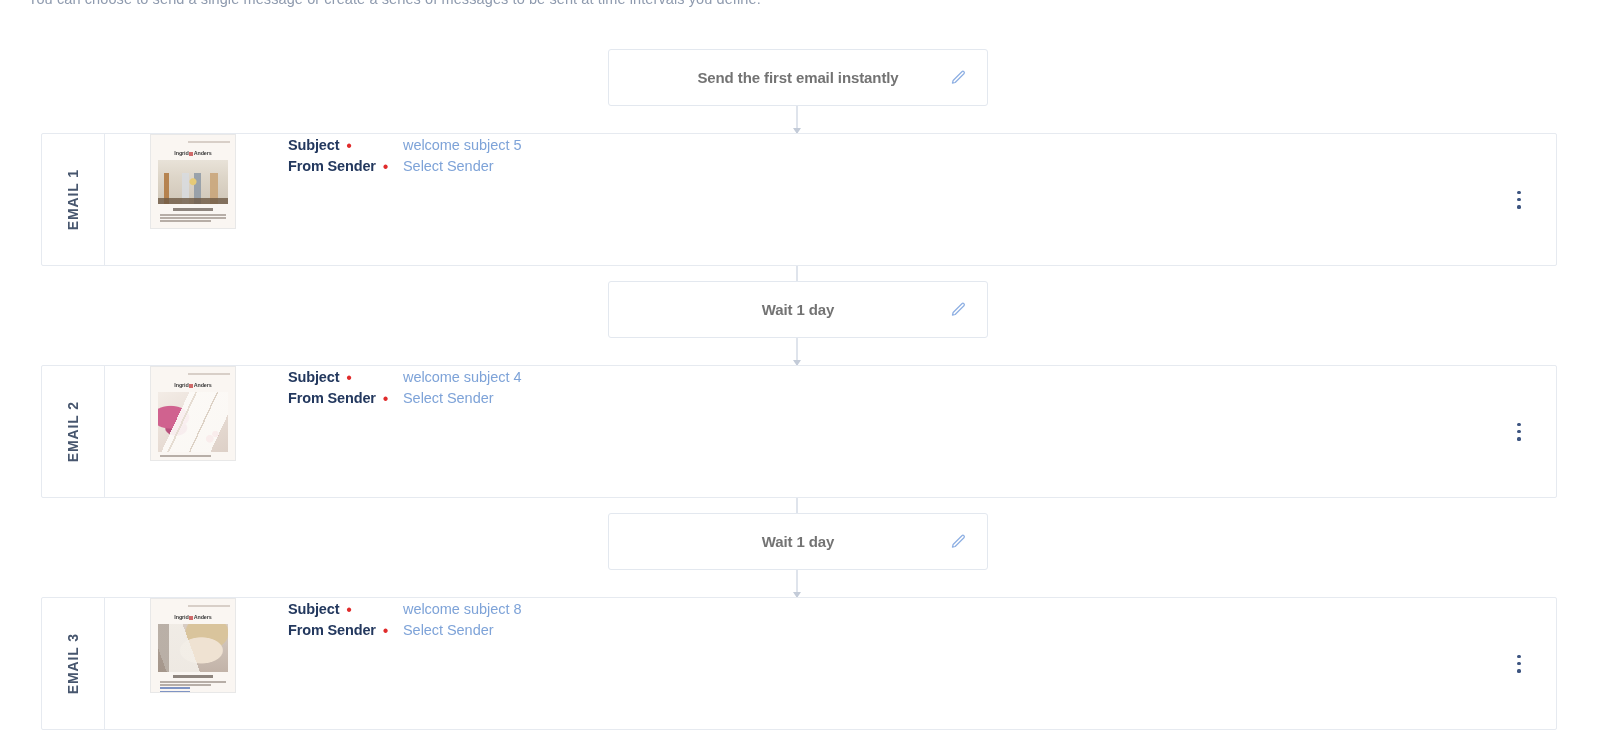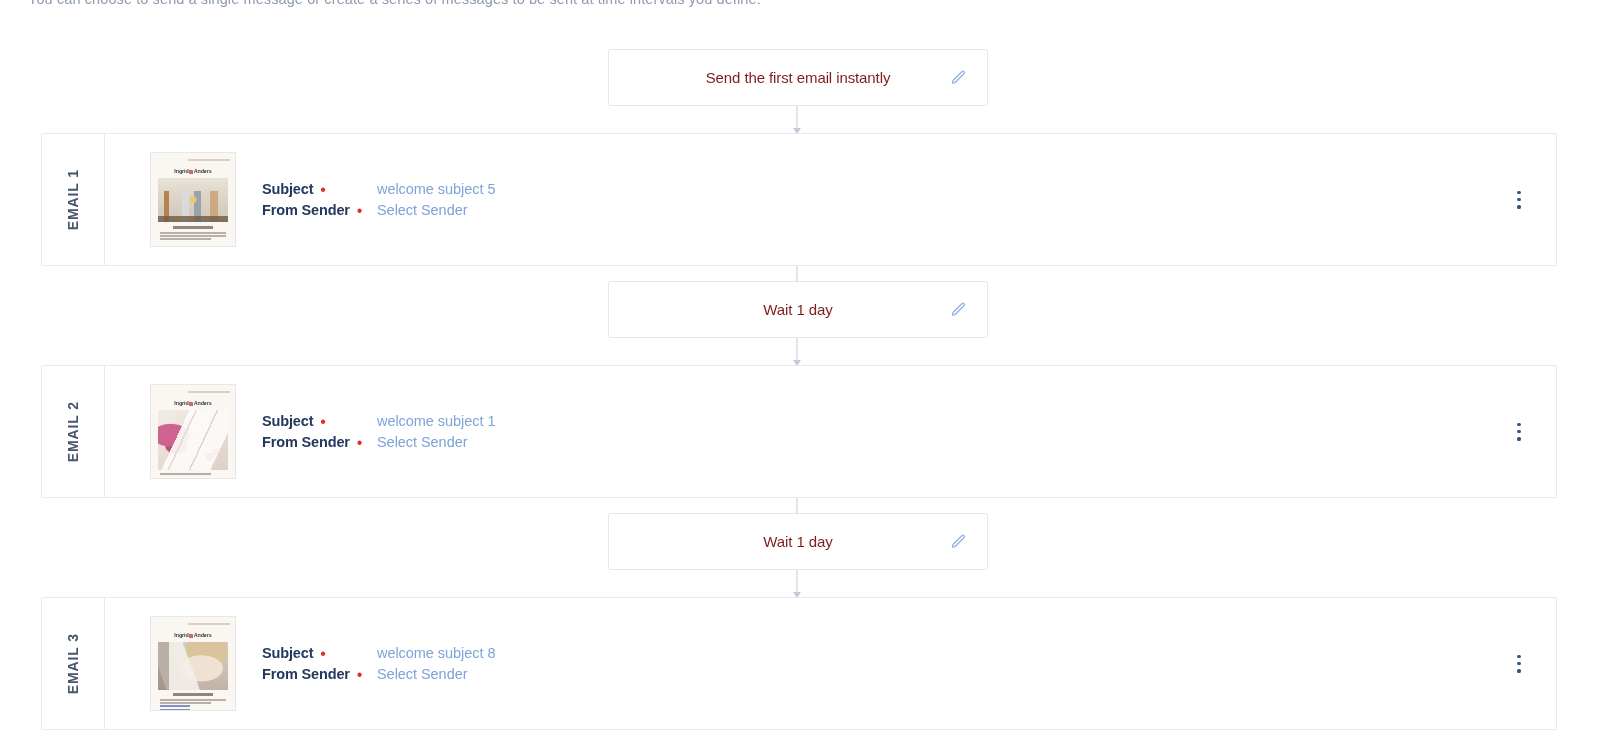--- a/index.html
+++ b/index.html
@@ -46,22 +46,22 @@
     height: 57px;
     background: #ffffff;
     border: 1px solid #e3e8ef;
     border-radius: 3px;
     display: flex;
     align-items: center;
     justify-content: center;
   }
   .step-label {
     font-size: 15px;
-    font-weight: normal;
-    color: #7f1d1d;
+    font-weight: bold;
+    color: #737373;
     letter-spacing: -.1px;
   }
   .step-edit {
     position: absolute;
     right: 18px;
     top: 50%;
     transform: translateY(-50%);
     width: 22px;
     height: 22px;
     display: flex;
@@ -115,22 +115,23 @@
     transform: rotate(180deg);
     font-size: 14px;
     font-weight: bold;
     color: #47566e;
     letter-spacing: .9px;
   }
   .email-body {
     flex: 1 1 auto;
     position: relative;
     display: flex;
-    align-items: center;
+    align-items: flex-start;
     padding-left: 45px;
+    gap: 26px;
   }
 
   
   .thumb {
     width: 86px;
     height: 95px;
     border: 1px solid #e8e8e8;
     background: #faf6f2;
     overflow: hidden;
     position: relative;
@@ -360,21 +361,21 @@
               <span class="field-label">Subject</span>
               <span class="req">•</span>
             </div>
             <div class="field-row">
               <span class="field-label">From Sender</span>
               <span class="req">•</span>
             </div>
           </div>
           <div class="field-values">
             <div class="field-row">
-              <span class="field-value">welcome subject 1</span>
+              <span class="field-value">welcome subject 4</span>
             </div>
             <div class="field-row">
               <span class="field-value">Select Sender</span>
             </div>
           </div>
         </div>
 
         <div class="kebab">
           <span></span>
             <span></span>

